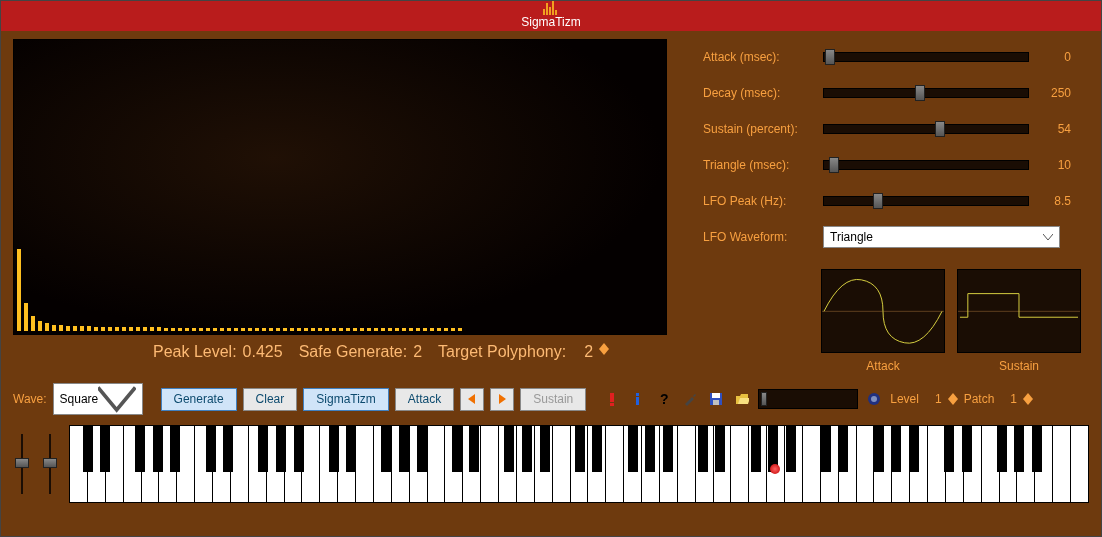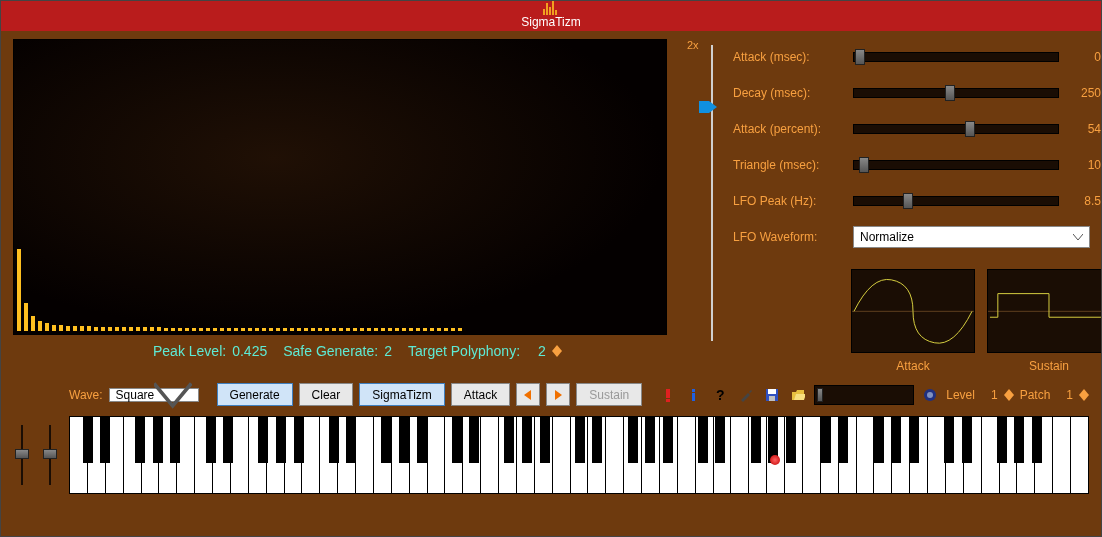--- a/index.html
+++ b/index.html
@@ -7,44 +7,44 @@
 .titlebar { height: 30px; background: #b91c1c; display: flex; align-items: center; color: #fff; font-size: 12px; flex-direction: column; }
 .titlebar .icon { width: 16px; height: 16px; margin: 0 6px; display: flex; align-items: flex-end; gap: 1px; }
 .titlebar .icon span { width: 2px; background: #f0a020; }
 .titlebar .title { flex: 1; }
 .winbtn { width: 46px; height: 30px; display: flex; align-items: center; justify-content: center; color: #fff; }
 .content { padding: 8px 12px 4px 12px; display: flex; gap: 24px; }
 .left { flex: 0 0 666px; }
 .spectrum { width: 654px; height: 296px; background: radial-gradient(ellipse at 40% 40%, #201005 0%, #040000 70%); border: 1px solid #000; position: relative; overflow: hidden; }
 .bars { position: absolute; bottom: 3px; left: 3px; display: flex; align-items: flex-end; gap: 3px; }
 .bars span { display: block; width: 4px; background: #ffc020; }
-.stats { color: #5eead4; font-size: 14px; display: flex; align-items: center; gap: 6px; padding: 8px 0 0 140px; }
+.stats { color: #fdba74; font-size: 16px; display: flex; align-items: flex-start; gap: 6px; padding: 8px 0 0 140px; }
 .stepper { display: inline-flex; flex-direction: column; gap: 0; }
 .stepper svg { width: 10px; height: 6px; }
 .right { flex: 1; display: flex; }
 .vslider-col { width: 20px; margin-right: 10px; position: relative; }
 .two-x { color: #f8a040; font-size: 11px; position: absolute; top: 0; left: -16px; }
 .vtrack { position: absolute; top: 6px; left: 8px; width: 2px; height: 296px; background: #d0d0d0; }
 .vthumb { position: absolute; left: -4px; width: 18px; height: 12px; }
 .params { flex: 1; }
 .prow { display: flex; align-items: center; height: 36px; gap: 12px; }
 .plabel { width: 108px; color: #f8a040; font-size: 12px; }
 .hslider { flex: 0 0 206px; position: relative; height: 18px; }
 .hslider .track { position: absolute; top: 4px; left: 0; right: 0; height: 10px; background: #1a0d04; border: 1px solid #000; }
 .hslider .thumb { position: absolute; top: 1px; width: 10px; height: 16px; background: linear-gradient(#888,#555); border: 1px solid #222; }
 .pval { width: 30px; text-align: right; color: #f8a040; font-size: 12px; }
 .dropdown { flex: 0 0 237px; height: 22px; background: #fff; border: 1px solid #888; font-size: 12px; display: flex; align-items: center; padding: 0 6px; justify-content: space-between; color:#000; }
 .dropdown svg { width: 10px; height: 10px; }
 .wavedisp { display: flex; gap: 12px; margin-top: 14px; padding-left: 118px; }
 .wavebox { width: 124px; height: 84px; background: #1a0d04; border: 1px solid #000; position: relative; }
 .wavelabels { display: flex; gap: 12px; margin-top: 6px; padding-left: 118px; }
 .wavelabels div { width: 124px; text-align: center; color: #f8a040; font-size: 12px; }
-.toolbar { display: flex; align-items: center; padding: 6px 12px; gap: 6px; color: #f8a040; font-size: 12px; justify-content: flex-end; }
-.dd2 { width: 90px; height: 14px; background: #fff; border: 1px solid #888; display: flex; align-items: center; justify-content: space-between; padding: 0 6px; color:#000; font-size: 12px; }
-.btn { height: 23px; padding: 0 12px; background: #e8e8e8; border: 1px solid #888; font-size: 12px; color:#000000; display: flex; align-items: center; }
+.toolbar { display: flex; align-items: center; padding: 6px 12px; gap: 6px; color: #f8a040; font-size: 12px; }
+.dd2 { width: 90px; height: 32px; background: #fff; border: 1px solid #888; display: flex; align-items: center; justify-content: space-between; padding: 0 6px; color:#000; font-size: 12px; }
+.btn { height: 23px; padding: 0 12px; background: #e8e8e8; border: 1px solid #888; font-size: 12px; color:#0c4a6e; display: flex; align-items: center; }
 .btn.active { background: #d0e4f8; border: 1px solid #4080c0; }
 .btn.disabled { color: #999; }
 .iconbtn { width: 24px; height: 23px; background: #e8e8e8; border: 1px solid #888; display: flex; align-items: center; justify-content: center; }
 .iconbtn svg { width: 14px; height: 14px; }
 .iconbtn.flat { background: transparent; border: none; width: 20px; }
 .hslider2 { width: 100px; height: 20px; background: #1a0d04; border: 1px solid #000; position: relative; }
 .hslider2 .thumb { position: absolute; top: 2px; left: 2px; width: 6px; height: 14px; background: linear-gradient(#888,#555); border: 1px solid #222; }
 .bottom { padding: 4px 12px 0 12px; display: flex; gap: 10px; align-items: center; }
 .miniv { position: relative; width: 18px; height: 60px; }
 .miniv .track { position: absolute; left: 8px; top: 0; width: 2px; height: 60px; background: #1a0d04; }
@@ -171,47 +171,40 @@
             <path d="M0 6 L5 0 L10 6 Z" fill="#f8a040"></path>
           </svg>
         <svg viewBox="0 0 10 6">
             <path d="M0 0 L5 6 L10 0 Z" fill="#f8a040"></path>
           </svg>
       </span>
     </div>
   </div>
 
   <div class="right">
-    <div class="vslider-col">
-      <span class="two-x">2x</span>
-      <div class="vtrack"></div>
-      <svg class="vthumb" style="top:62px" viewBox="0 0 18 12">
-        <path d="M0 0 H10 L18 6 L10 12 H0 Z" fill="#1090e0"></path>
-      </svg>
-    </div>
     <div class="params">
       <div id="param-rows">
           <div class="prow">
             <div class="plabel">Attack (msec):</div>
             <div class="hslider">
               <div class="track"></div>
               <div class="thumb" style="left:2px"></div>
             </div>
             <div class="pval">0</div>
           </div>
           <div class="prow">
             <div class="plabel">Decay (msec):</div>
             <div class="hslider">
               <div class="track"></div>
               <div class="thumb" style="left:92px"></div>
             </div>
             <div class="pval">250</div>
           </div>
           <div class="prow">
-            <div class="plabel">Attack (percent):</div>
+            <div class="plabel">Sustain (percent):</div>
             <div class="hslider">
               <div class="track"></div>
               <div class="thumb" style="left:112px"></div>
             </div>
             <div class="pval">54</div>
           </div>
           <div class="prow">
             <div class="plabel">Triangle (msec):</div>
             <div class="hslider">
               <div class="track"></div>
@@ -224,21 +217,21 @@
             <div class="hslider">
               <div class="track"></div>
               <div class="thumb" style="left:50px"></div>
             </div>
             <div class="pval">8.5</div>
           </div>
         </div>
       <div class="prow">
         <div class="plabel">LFO Waveform:</div>
         <div class="dropdown">
-          <span>Normalize</span>
+          <span>Triangle</span>
           <svg viewBox="0 0 10 10">
               <path d="M0 2 L5 8 L10 2" fill="none" stroke="#555"></path>
             </svg>
         </div>
       </div>
       <div class="wavedisp">
         <div class="wavebox">
           <svg viewBox="0 0 124 84" style="position:absolute;inset:0">
             <line x1="0" y1="42" x2="124" y2="42" stroke="#604020"></line>
             <path d="M2 42 Q 20 6 40 10 Q 62 14 62 42 Q 62 70 84 74 Q 104 78 122 42" fill="none" stroke="#d8d040" stroke-width="1"></path>

